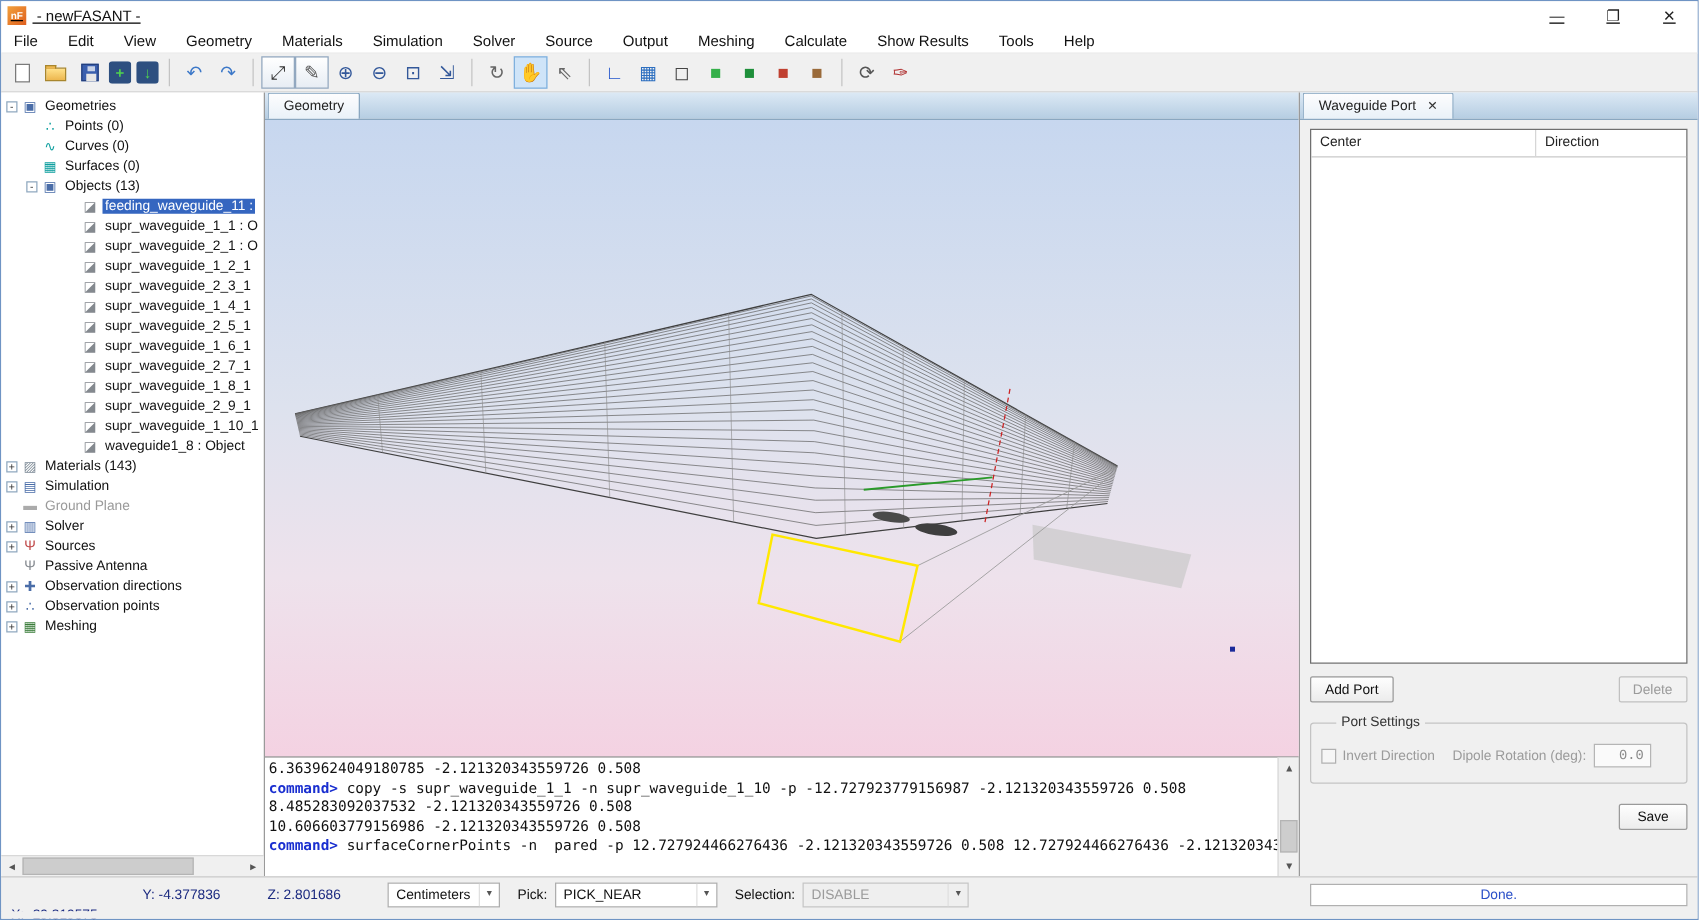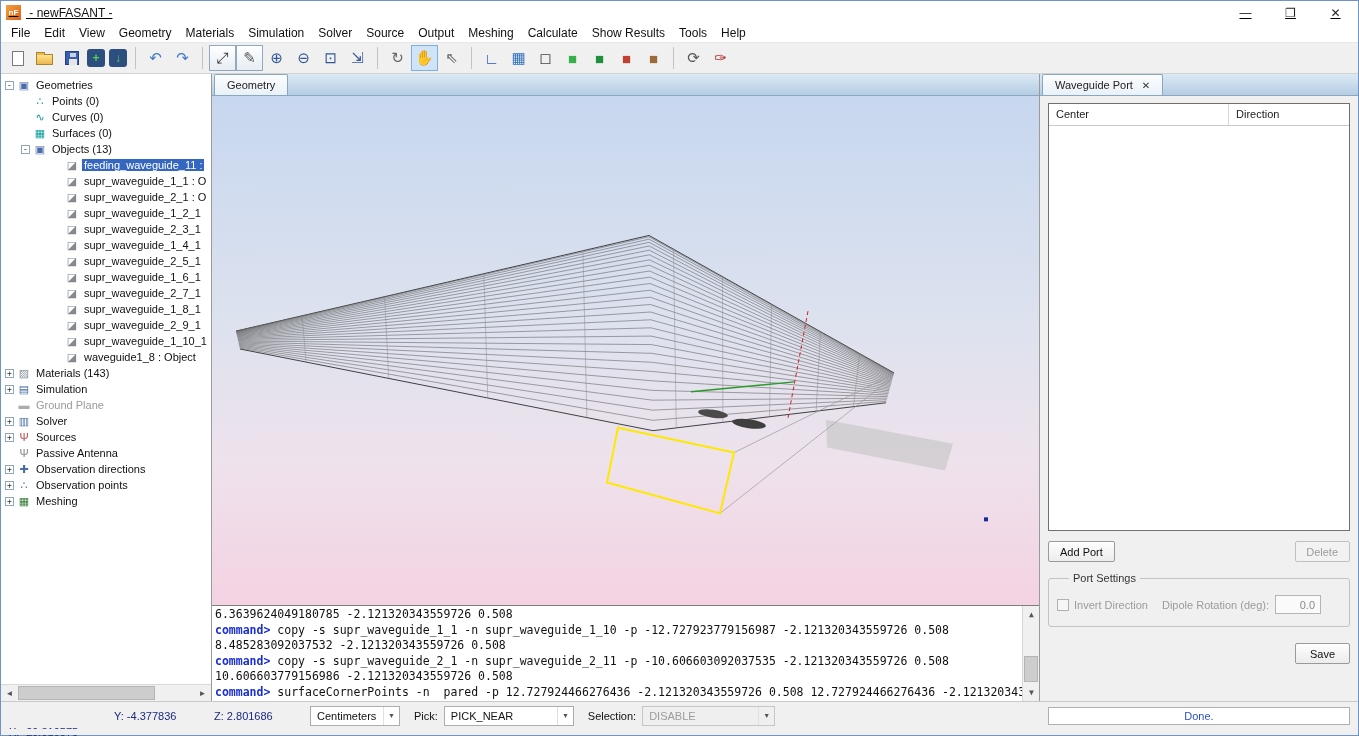--- a/index.html
+++ b/index.html
@@ -12,21 +12,21 @@
   .titlebar { height:23px; background:#fff; display:flex; align-items:center; padding-left:5px; flex:none;text-decoration:underline; }
   .app-icon { width:15px; height:15px; background:linear-gradient(135deg,#f2a13c,#df5f1e);
     color:#fff; font-size:8px; font-weight:bold; display:flex; align-items:center; justify-content:center; }
   .title-text { font-size:12px; color:#111; margin-left:5px; white-space:pre; }
   .win-controls { margin-left:auto; display:flex; height:100%; }
   .win-btn { width:45px; height:100%; display:flex; align-items:center; justify-content:center;
     font-size:12px; color:#222; }
 
   
   .menubar { height:19px; background:#fff; display:flex; align-items:center; padding-left:3px;
-    border-bottom:1px solid #e8e8e8; flex:none; }
+    border-bottom:1px solid #e8e8e8; flex:none;gap:10px; }
   .menu-item { font-size:12px; padding:1px 7px; color:#111; white-space:nowrap; }
 
   
   .toolbar { height:31px; background:#f0f0f0; border-bottom:1px solid #d2d2d2;
     display:flex; align-items:center; padding-left:3px; flex:none; }
   .tb-btn { width:27px; height:26px; display:flex; align-items:center; justify-content:center;
     font-size:15px; border:1px solid transparent; flex:none; }
   .tb-btn.boxed { border:1px solid #92a8c0; background:linear-gradient(#ffffff,#e7edf4); }
   .tb-btn.active { background:#cfe4f8; border:1px solid #7fb0dd; }
   .tb-sep { width:1px; height:22px; background:#c3c3c3; margin:0 6px; flex:none; }
@@ -112,21 +112,21 @@
     padding:16px 8px 12px; position:relative; flex:none; }
   .fieldset-legend { position:absolute; top:-7px; left:20px; background:#f0f0f0;
     padding:0 4px; font-size:11px; color:#333; }
   .ps-row { display:flex; align-items:center; font-size:11px; }
   .checkbox { width:12px; height:12px; border:1px solid #b0b0b0; background:#f6f6f6;
     margin-right:5px; flex:none; }
   .ps-label { color:#9b9b9b; margin-right:14px; }
   .ps-label2 { color:#9b9b9b; margin-right:6px; }
   .dipole-input { width:46px; height:19px; border:1px solid #b5b5b5; background:#fafafa;
     color:#8a8a8a; font-size:11px; text-align:right; padding:0 5px;
-    font-family:Liberation Sans, sans-serif; }
+    font-family:Liberation Mono, monospace; }
   .save-row { margin-top:16px; display:flex; justify-content:flex-end; flex:none; }
   .save-row .btn { padding:0 14px; }
 
   
   .statusbar { height:28px; flex:none; background:#f0f0f0; border-top:1px solid #c9c9c9;
     display:flex; align-items:center; padding:0 8px; font-size:11px; }
   .coord { color:#1b2a80; white-space:pre; }
   .coord.cx { width:105px;margin-top:32px; } .coord.cy { width:100px; } .coord.cz { width:96px; }
   .st-label { color:#111; margin:0 6px 0 14px; }
   .status-select { height:20px; background:#fff; border:1px solid #adadad; display:flex;
@@ -459,21 +459,20 @@
             <line x1="596" y1="216" x2="576" y2="323" stroke="#cc2222" stroke-width="1" stroke-dasharray="4,3"></line>
             <polygon points="406,333 522,358 508,419 395,388" fill="none" stroke="#ffe800" stroke-width="2"></polygon>
             <rect x="772" y="423" width="4" height="4" fill="#1b2a9a"></rect>
           </svg>
       </div>
       <div class="console">
         <div class="console-lines" id="console">
             <div class="console-line">6.3639624049180785 -2.121320343559726 0.508</div>
             <div class="console-line"><span class="prompt">command&gt;</span> copy -s supr_waveguide_1_1 -n supr_waveguide_1_10 -p -12.727923779156987 -2.121320343559726 0.508</div>
             <div class="console-line">8.485283092037532 -2.121320343559726 0.508</div>
-            <div class="console-line"><span class="prompt">command&gt;</span> copy -s supr_waveguide_2_1 -n supr_waveguide_2_11 -p -10.606603092037535 -2.121320343559726 0.508</div>
             <div class="console-line">10.606603779156986 -2.121320343559726 0.508</div>
             <div class="console-line"><span class="prompt">command&gt;</span> surfaceCornerPoints -n  pared -p 12.727924466276436 -2.121320343559726 0.508 12.727924466276436 -2.121320343559726</div>
           </div>
         <div class="v-scrollbar">
           <div class="sb-btn">▲</div>
           <div class="v-track">
             <div class="v-thumb"></div>
           </div>
           <div class="sb-btn">▼</div>
         </div>

